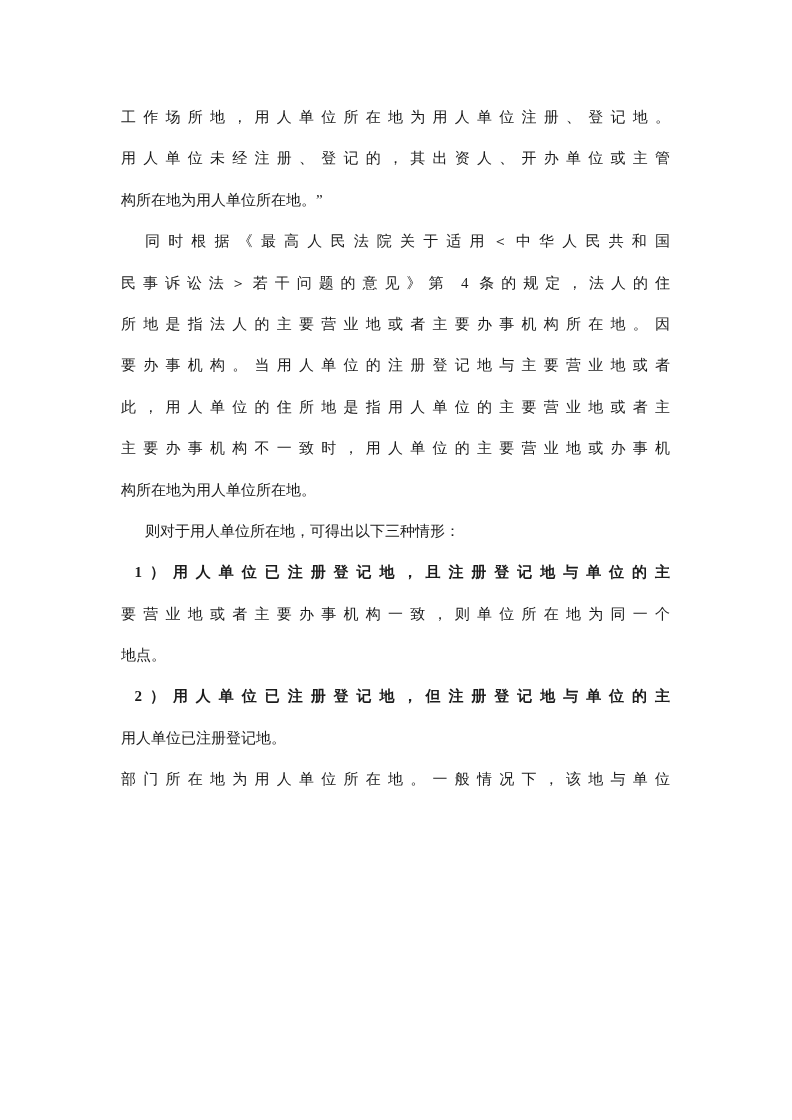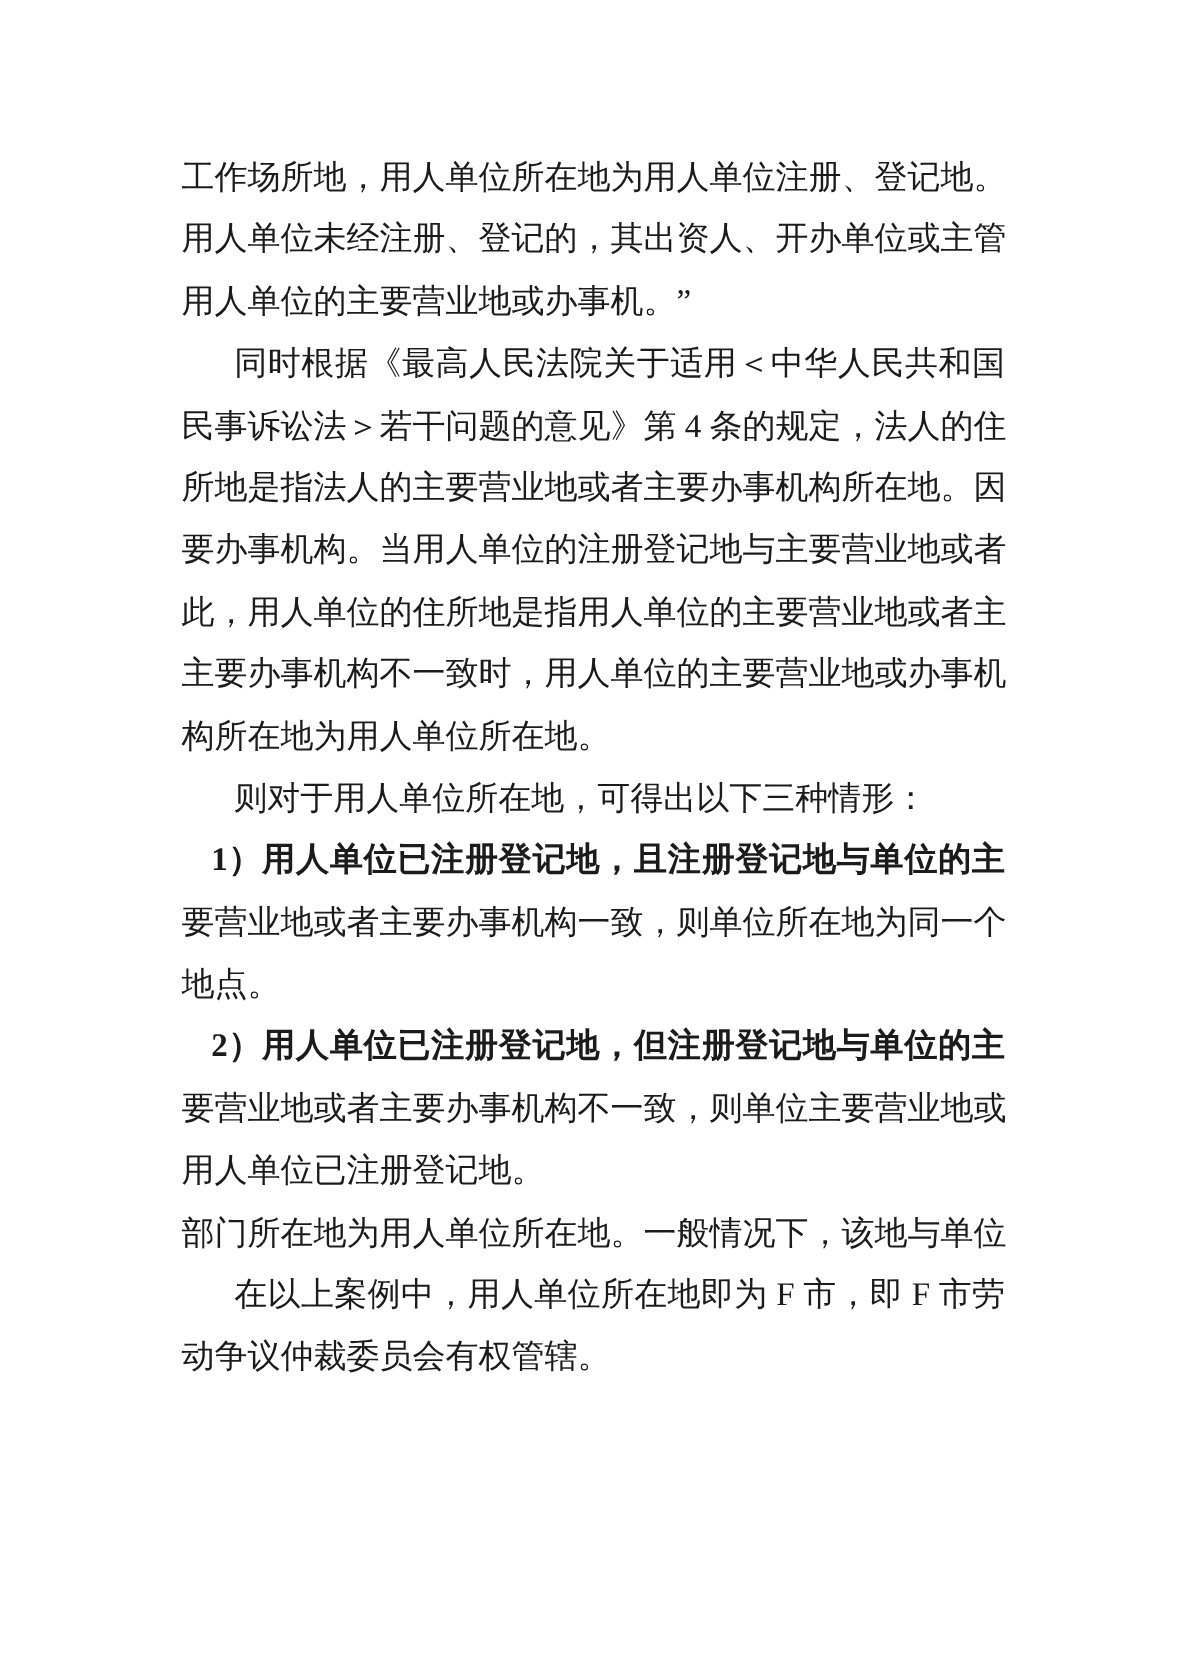--- a/index.html
+++ b/index.html
@@ -14,21 +14,21 @@
     background: #ffffff;
     overflow: hidden;
     font-family: "Liberation Serif", "DejaVu Serif", serif;
   }
   .text-block {
     position: absolute;
     left: 121px;
     top: 97px;
     width: 549px;
     color: #1b1b1b;
-    font-size: 22px;
+    font-size: 15px;
     line-height: 41.4px;
     letter-spacing: 0;
   }
   .para {
     margin: 0;
     padding: 0;
   }
   .line {
     text-align: justify;
     text-align-last: justify;
@@ -49,45 +49,40 @@
   }
 </style>
 </head>
 <body style="background: rgb(255, 255, 255);">
 
 <div class="page">
   <div class="text-block" id="text-block" style="color: rgb(27, 27, 27);">
       <div class="para">
         <div class="line">工作场所地，用人单位所在地为用人单位注册、登记地。</div>
         <div class="line">用人单位未经注册、登记的，其出资人、开办单位或主管</div>
-        <div class="line last">用人单位的主要营业地或办事机。”</div>
+        <div class="line last">构所在地为用人单位所在地。”</div>
       </div>
       <div class="para">
         <div class="line ind-normal">同时根据《最高人民法院关于适用＜中华人民共和国</div>
         <div class="line">民事诉讼法＞若干问题的意见》第 4 条的规定，法人的住</div>
         <div class="line">所地是指法人的主要营业地或者主要办事机构所在地。因</div>
         <div class="line">要办事机构。当用人单位的注册登记地与主要营业地或者</div>
         <div class="line">此，用人单位的住所地是指用人单位的主要营业地或者主</div>
         <div class="line">主要办事机构不一致时，用人单位的主要营业地或办事机</div>
         <div class="line last">构所在地为用人单位所在地。</div>
       </div>
       <div class="para">
         <div class="line last ind-normal">则对于用人单位所在地，可得出以下三种情形：</div>
       </div>
       <div class="para">
         <div class="line ind-numbered">1）用人单位已注册登记地，且注册登记地与单位的主</div>
         <div class="line">要营业地或者主要办事机构一致，则单位所在地为同一个</div>
         <div class="line last">地点。</div>
       </div>
       <div class="para">
         <div class="line ind-numbered">2）用人单位已注册登记地，但注册登记地与单位的主</div>
-        <div class="line">要营业地或者主要办事机构不一致，则单位主要营业地或</div>
         <div class="line last">用人单位已注册登记地。</div>
       </div>
       <div class="para">
         <div class="line">部门所在地为用人单位所在地。一般情况下，该地与单位</div>
       </div>
-      <div class="para">
-        <div class="line ind-normal">在以上案例中，用人单位所在地即为 F 市，即 F 市劳</div>
-        <div class="line last">动争议仲裁委员会有权管辖。</div>
-      </div>
     </div>
 </div>
 
 </body></html>

